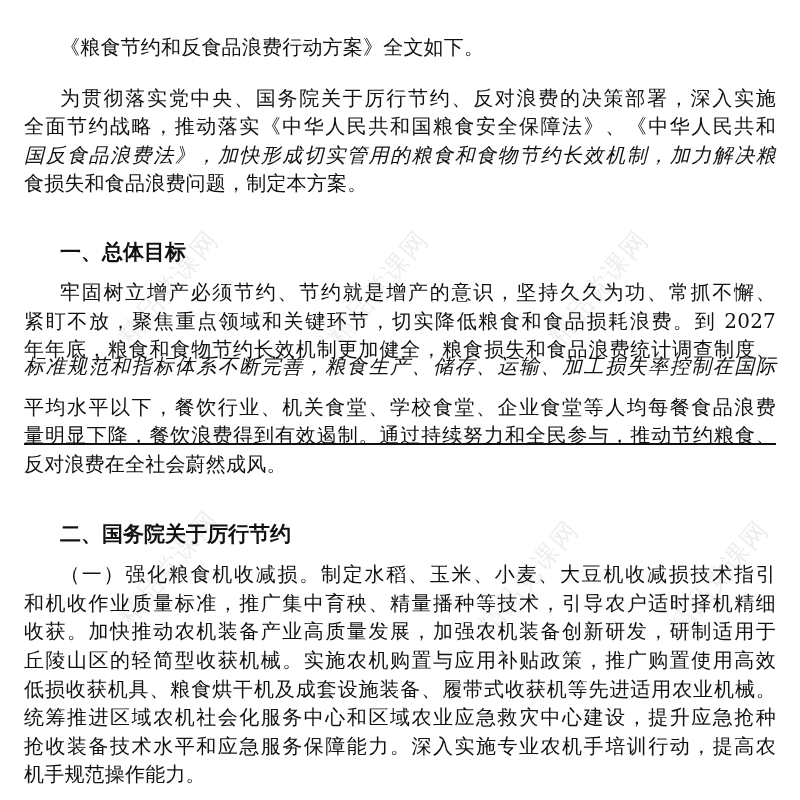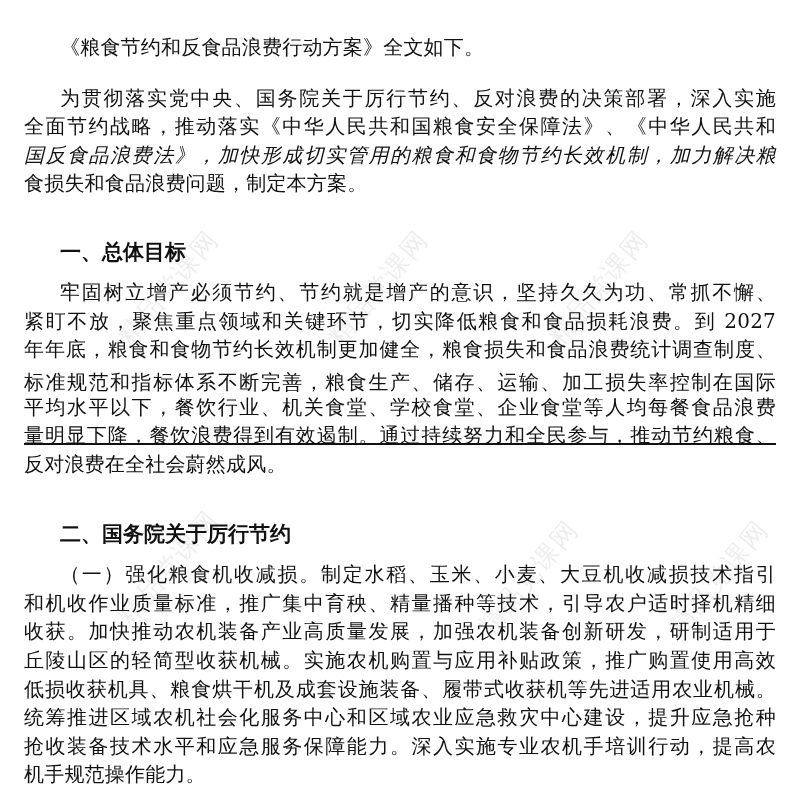--- a/index.html
+++ b/index.html
@@ -31,21 +31,21 @@
 
   <div class="line indent" style="top:84px;">为贯彻落实党中央、国务院关于厉行节约、反对浪费的决策部署，深入实施</div>
   <div class="line" style="top:112px;">全面节约战略，推动落实《中华人民共和国粮食安全保障法》、《中华人民共和</div>
   <div class="line" style="top:141px;font-style:italic;">国反食品浪费法》，加快形成切实管用的粮食和食物节约长效机制，加力解决粮</div>
   <div class="line last" style="top:169px;">食损失和食品浪费问题，制定本方案。</div>
 
   <div class="heading" style="top:223px;">一、总体目标</div>
   <div class="line indent" style="top:278px;">牢固树立增产必须节约、节约就是增产的意识，坚持久久为功、常抓不懈、</div>
   <div class="line" style="top:307px;">紧盯不放，聚焦重点领域和关键环节，切实降低粮食和食品损耗浪费。到 2027</div>
   <div class="line" style="top:335px;">年年底，粮食和食物节约长效机制更加健全，粮食损失和食品浪费统计调查制度、</div>
-  <div class="line" style="top:368px;">标准规范和指标体系不断完善，粮食生产、储存、运输、加工损失率控制在国际</div>
+  <div class="line" style="top:352px;font-style:italic;">标准规范和指标体系不断完善，粮食生产、储存、运输、加工损失率控制在国际</div>
   <div class="line" style="top:393px;">平均水平以下，餐饮行业、机关食堂、学校食堂、企业食堂等人均每餐食品浪费</div>
   <div class="line" style="top:421px;text-decoration:underline;">量明显下降，餐饮浪费得到有效遏制。通过持续努力和全民参与，推动节约粮食、</div>
   <div class="line last" style="top:450px;">反对浪费在全社会蔚然成风。</div>
 
   <div class="heading" style="top:505px;">二、国务院关于厉行节约</div>
   <div class="line indent" style="top:560px;">（一）强化粮食机收减损。制定水稻、玉米、小麦、大豆机收减损技术指引</div>
   <div class="line" style="top:589px;">和机收作业质量标准，推广集中育秧、精量播种等技术，引导农户适时择机精细</div>
   <div class="line" style="top:617px;">收获。加快推动农机装备产业高质量发展，加强农机装备创新研发，研制适用于</div>
   <div class="line" style="top:646px;">丘陵山区的轻简型收获机械。实施农机购置与应用补贴政策，推广购置使用高效</div>
   <div class="line" style="top:675px;">低损收获机具、粮食烘干机及成套设施装备、履带式收获机等先进适用农业机械。</div>

